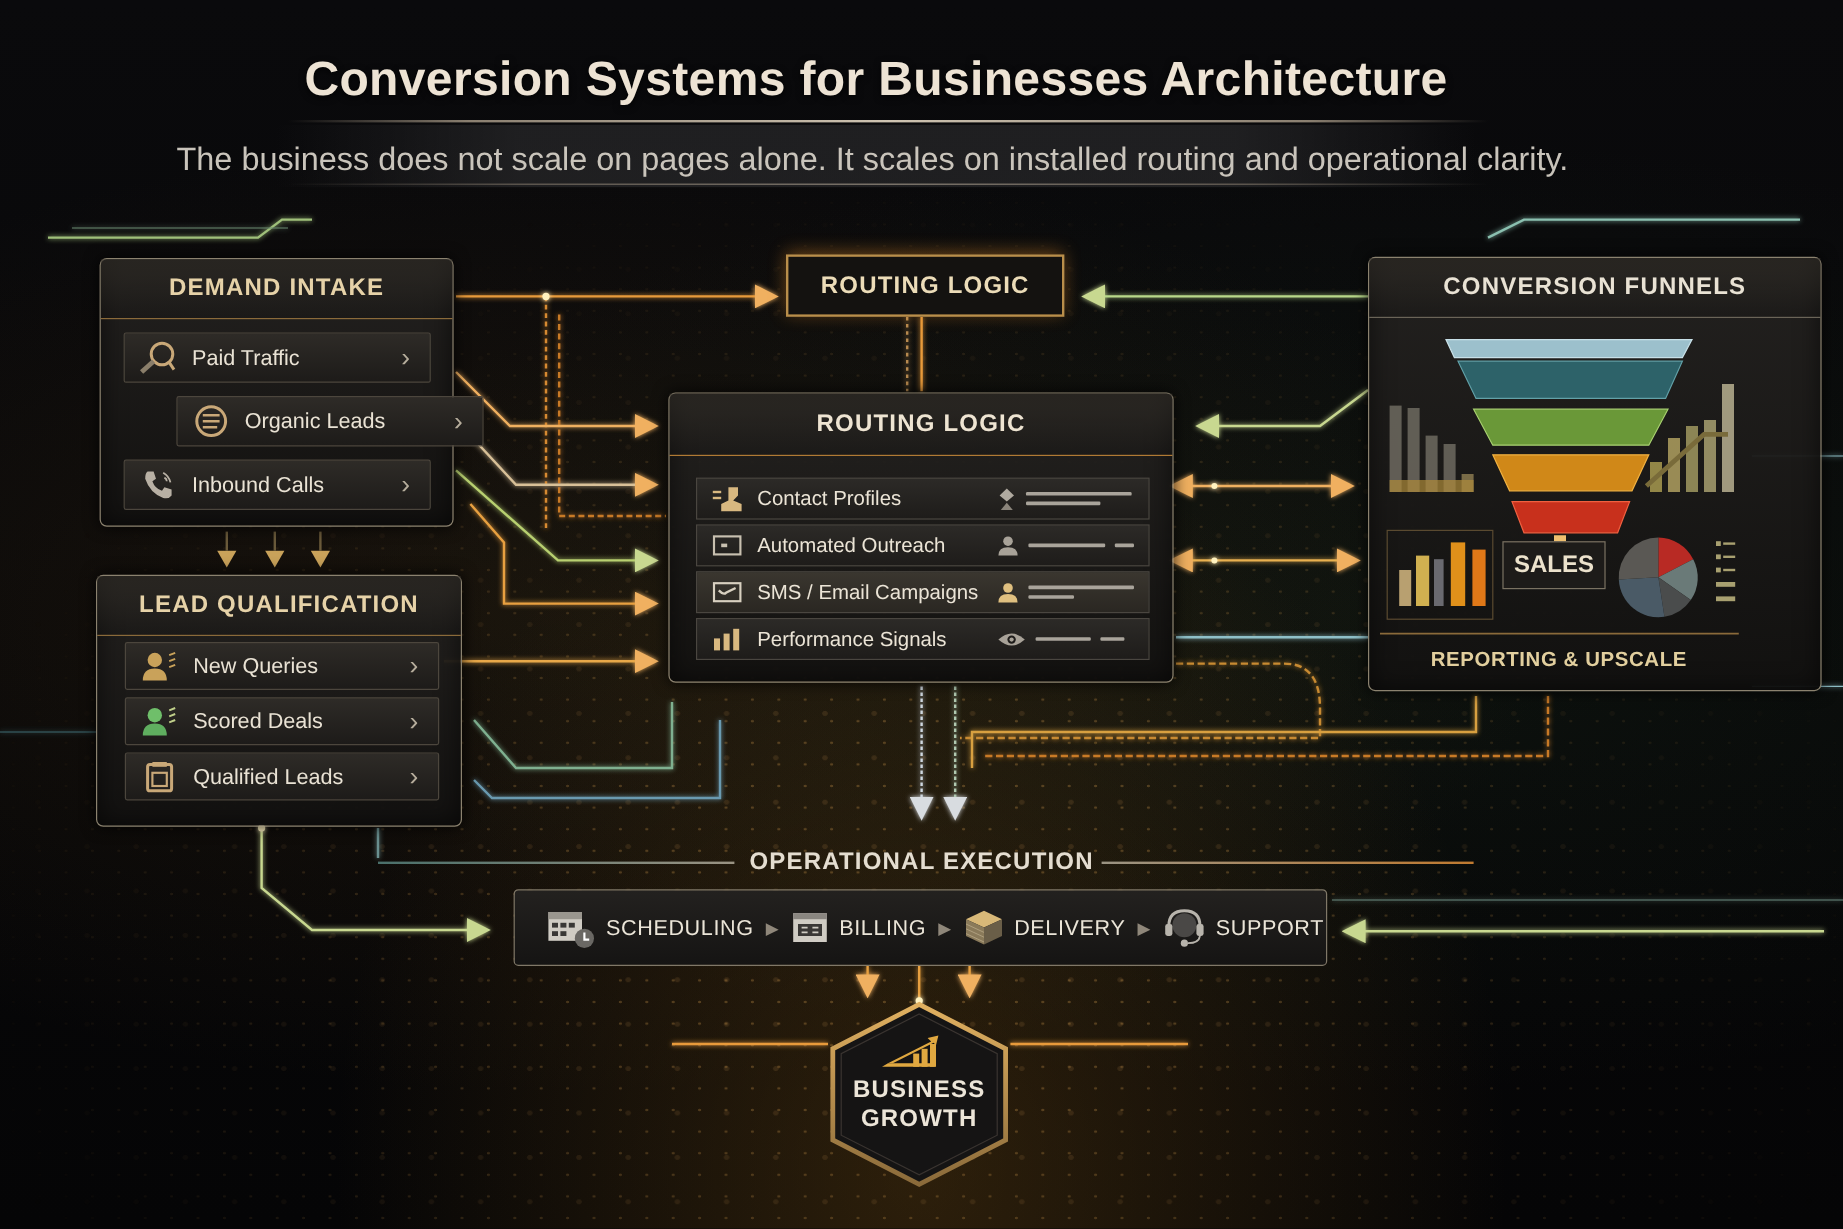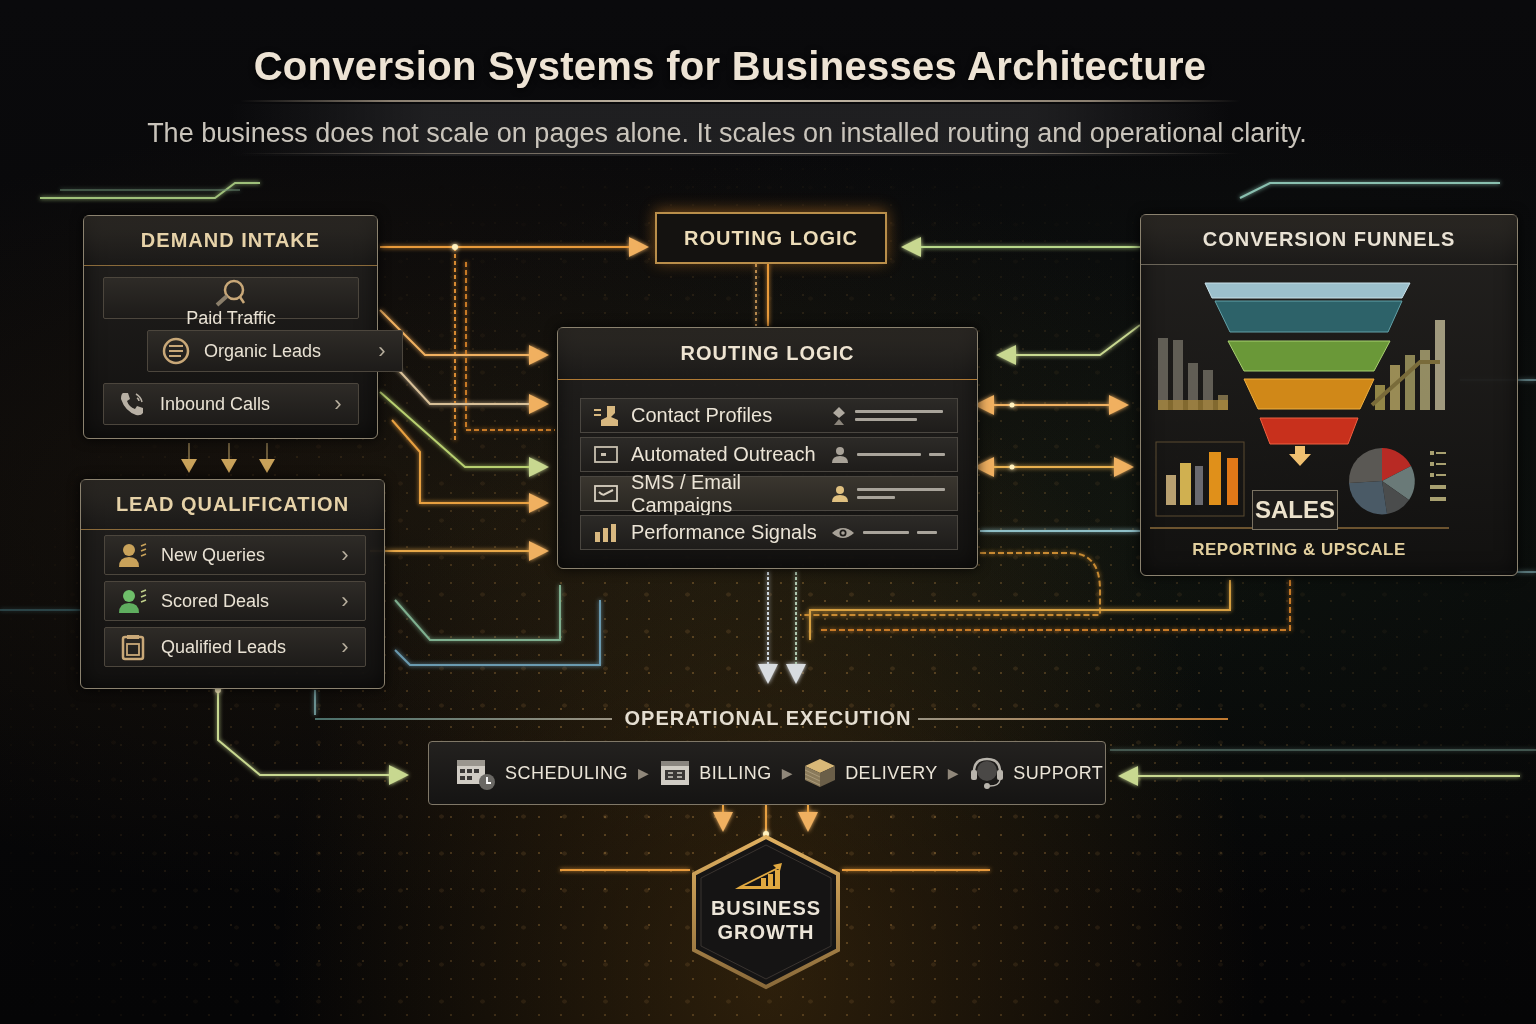--- a/index.html
+++ b/index.html
@@ -70,21 +70,21 @@
     position: absolute; left: 655px; top: 212px; width: 232px; height: 52px;
     border: 2px solid #b98e4a; background: #141210;
     box-shadow: 0 -2px 14px rgba(230,140,40,0.45);
     display: flex; align-items: center; justify-content: center;
     font-family: "Liberation Sans", sans-serif; font-weight: 700; font-size: 20px; letter-spacing: 1px; color: #ecdcb8;
   }
 
   .rrow {
     position: absolute; left: 22px; width: 378px; height: 35px;
     border: 1px solid #4a4640; background: linear-gradient(180deg, #2c2a27, #1e1c1a);
-    display: flex; align-items: center; font-family: "Liberation Sans", sans-serif; font-size: 20px; color: #ebe4d6;
+    display: flex; align-items: center; font-family: "Liberation Sans", sans-serif; font-size: 17px; color: #ebe4d6;
   }
   .rrow.hl { background: linear-gradient(180deg, #3a362f, #2a2722); }
   .rrow .ico { width: 50px; display: flex; justify-content: center; }
   .rrow .lbl { width: 200px; }
   .rrow .meta { flex: 1; display: flex; align-items: center; gap: 8px; }
   .bar { height: 3px; background: #a9a49b; border-radius: 1px; }
 
   .ops-label {
     position: absolute; left: 0; top: 707px; width: 1536px; text-align: center;
     font-family: "Liberation Sans", sans-serif; font-weight: 700; font-size: 20px; letter-spacing: 1px; color: #e4ddd0;
@@ -102,24 +102,24 @@
   .ops .sep { color: #8f877a; margin: 0 10px; font-size: 14px; }
 
   .hex { position: absolute; left: 688px; top: 834px; width: 156px; height: 156px; }
   .hex-text {
     position: absolute; left: 688px; top: 896px; width: 156px; text-align: center;
     font-family: "Liberation Sans", sans-serif; font-weight: 700; font-size: 20px; line-height: 24px;
     letter-spacing: 1px; color: #ece5d8;
   }
 
   .sales {
-    position: absolute; left: 1252px; top: 490px; width: 86px; height: 40px;
+    position: absolute; left: 1252px; top: 451px; width: 86px; height: 40px;
     border: 1.5px solid #7a7262; background: #1d1b19;
     display: flex; align-items: center; justify-content: center;
-    font-family: "Liberation Sans", sans-serif; font-weight: 700; font-size: 24px; color: #ece2cc;
+    font-family: "Liberation Sans", sans-serif; font-weight: 700; font-size: 20px; color: #ece2cc;
   }
   .report {
     position: absolute; left: 1140px; top: 540px; width: 318px; text-align: center;
     font-family: "Liberation Sans", sans-serif; font-weight: 700; font-size: 17px; color: #e2cf9e; letter-spacing: 0.5px;
   }
 </style>
 </head>
 <body>
 
 <div class="bg"></div>
@@ -221,21 +221,21 @@
 </svg>
 
 <div class="title">Conversion Systems for Businesses Architecture</div>
 <div class="title-rule"></div>
 <div class="subtitle-band"></div>
 <div class="subtitle">The business does not scale on pages alone. It scales on installed routing and operational clarity.</div>
 <div class="sub-rule"></div>
 
 <div class="panel" style="left:83px; top:215px; width:295px; height:224px;">
   <div class="panel-head">DEMAND INTAKE</div>
-  <div class="row" style="left:19px; top:61px; width:256px;flex-direction:column;">
+  <div class="row" style="left:19px; top:61px; width:256px;">
     <span class="ico">
       <svg width="34" height="30" viewBox="0 0 34 30">
           <circle cx="20" cy="12" r="9" fill="none" stroke="#c9a878" stroke-width="2.5"></circle>
           <path d="M13,18 L3,27" stroke="#8a7e6a" stroke-width="4"></path>
           <path d="M26,19 L30,25" stroke="#c9a878" stroke-width="2.5"></path>
         </svg>
     </span>
     <span class="lbl">Paid Traffic</span>
     <span class="chev">›</span>
   </div>

